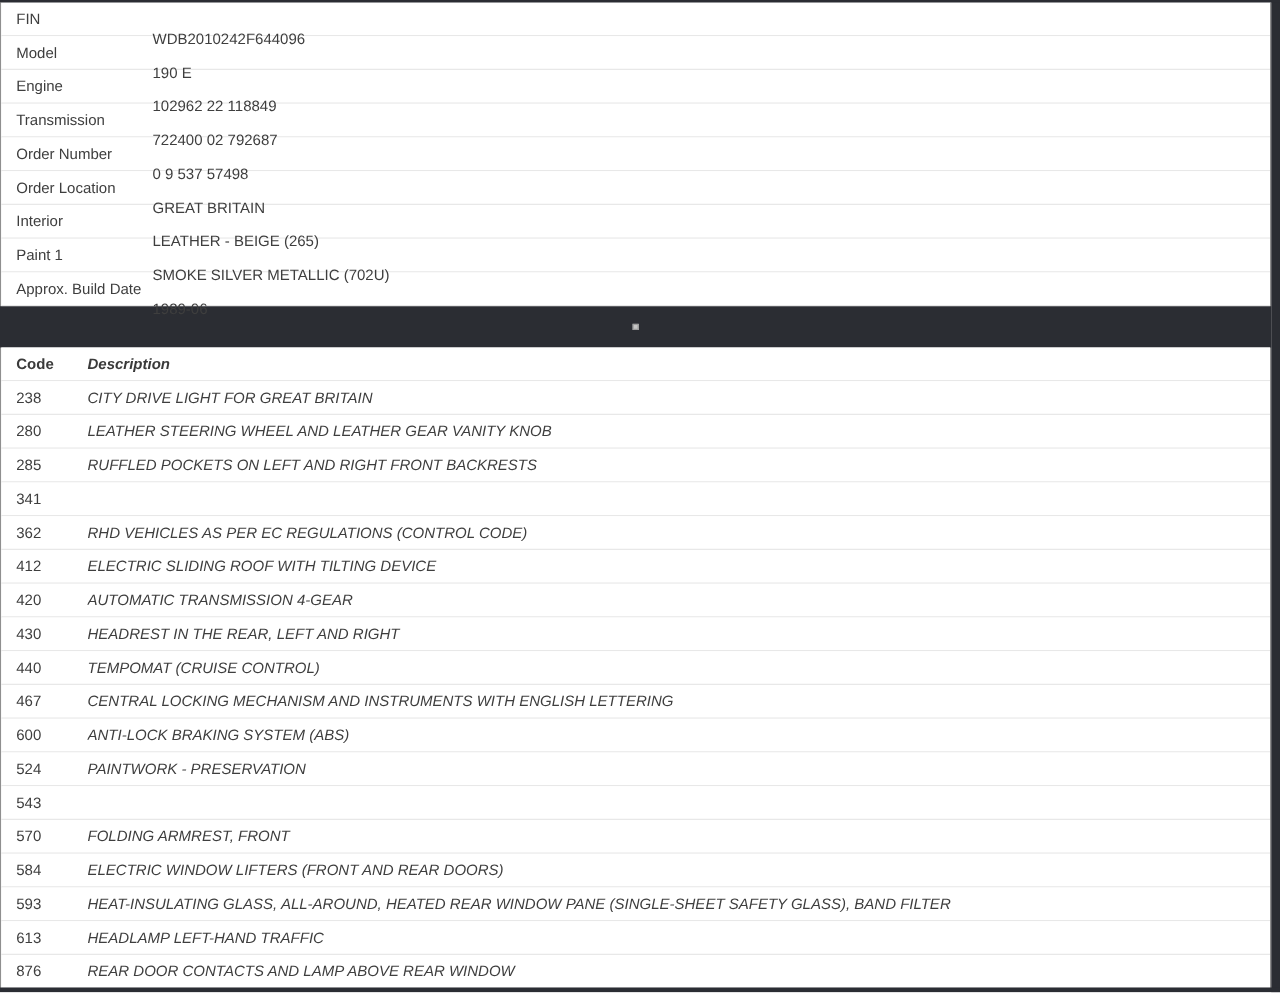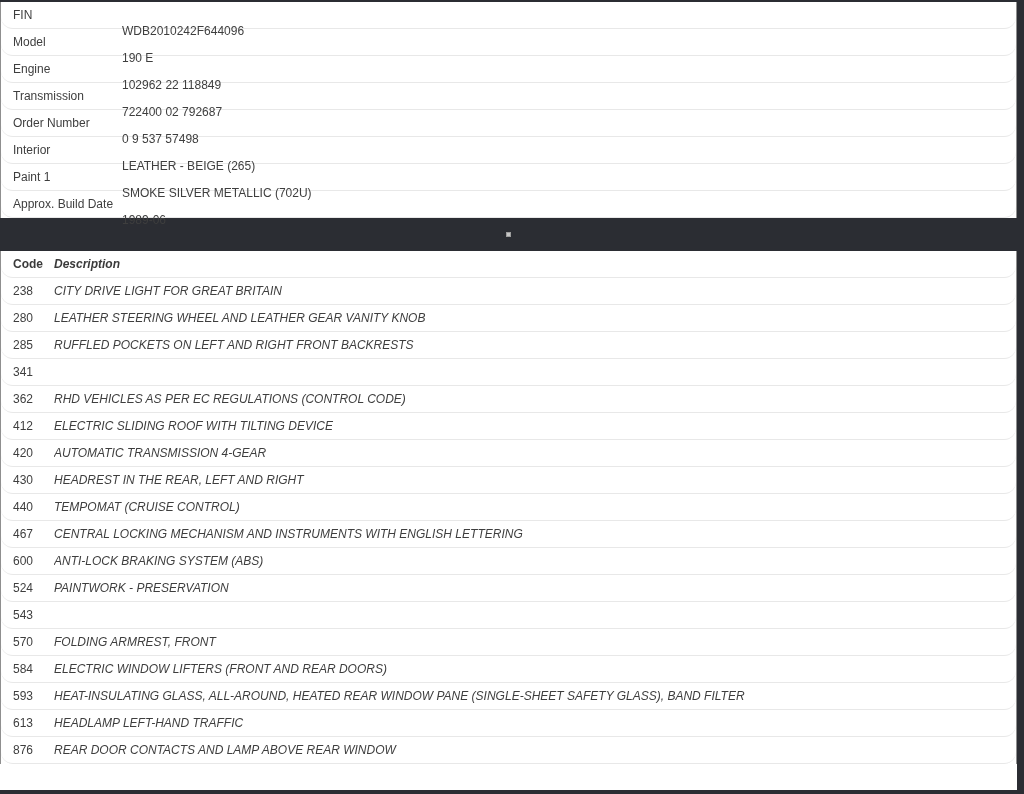--- a/index.html
+++ b/index.html
@@ -22,38 +22,37 @@
     border-left:1px solid #8f8f8f;
     border-right:1px solid #8f8f8f;
     background:#fff;
   }
   .row {
     height:27px;
     display:flex;
     align-items:center;
     border-bottom:1px solid #e8e8e8;
     background:#fff;
-    border-radius:12px;
   }
   .spec-label { width:121px; padding-left:12px; flex:none; white-space:nowrap; }
   .spec-value { flex:1; white-space:nowrap;margin-top:32px; }
   .section-bar {
     height:33px;
     margin:0 -1px;            
     background:#2b2d33;
     display:flex;
     align-items:center;
     justify-content:center;
   }
   .bar-marker {
     width:5px; height:5px;
     background:#c6c6c6;
     box-shadow: inset 0 0 0 1px #9d9d9d;
   }
-  .code-cell { width:53px; padding-left:12px; flex:none; white-space:nowrap; }
+  .code-cell { width:69px; padding-left:12px; flex:none; white-space:nowrap; }
   .desc-cell { flex:1; white-space:nowrap; overflow:hidden;font-style:italic; }
   .codes-header { font-weight:bold; color:#3a3a3a; }
 </style>
 </head>
 <body>
 
 <div class="page">
 
   <div class="content">
 
@@ -70,20 +69,24 @@
         <div class="spec-label">Engine</div>
         <div class="spec-value">102962 22 118849</div>
       </div>
       <div class="row">
         <div class="spec-label">Transmission</div>
         <div class="spec-value">722400 02 792687</div>
       </div>
       <div class="row">
         <div class="spec-label">Order Number</div>
         <div class="spec-value">0 9 537 57498</div>
+      </div>
+      <div class="row">
+        <div class="spec-label">Order Location</div>
+        <div class="spec-value">GREAT BRITAIN</div>
       </div>
       <div class="row">
         <div class="spec-label">Interior</div>
         <div class="spec-value">LEATHER - BEIGE (265)</div>
       </div>
       <div class="row">
         <div class="spec-label">Paint 1</div>
         <div class="spec-value">SMOKE SILVER METALLIC (702U)</div>
       </div>
       <div class="row">

